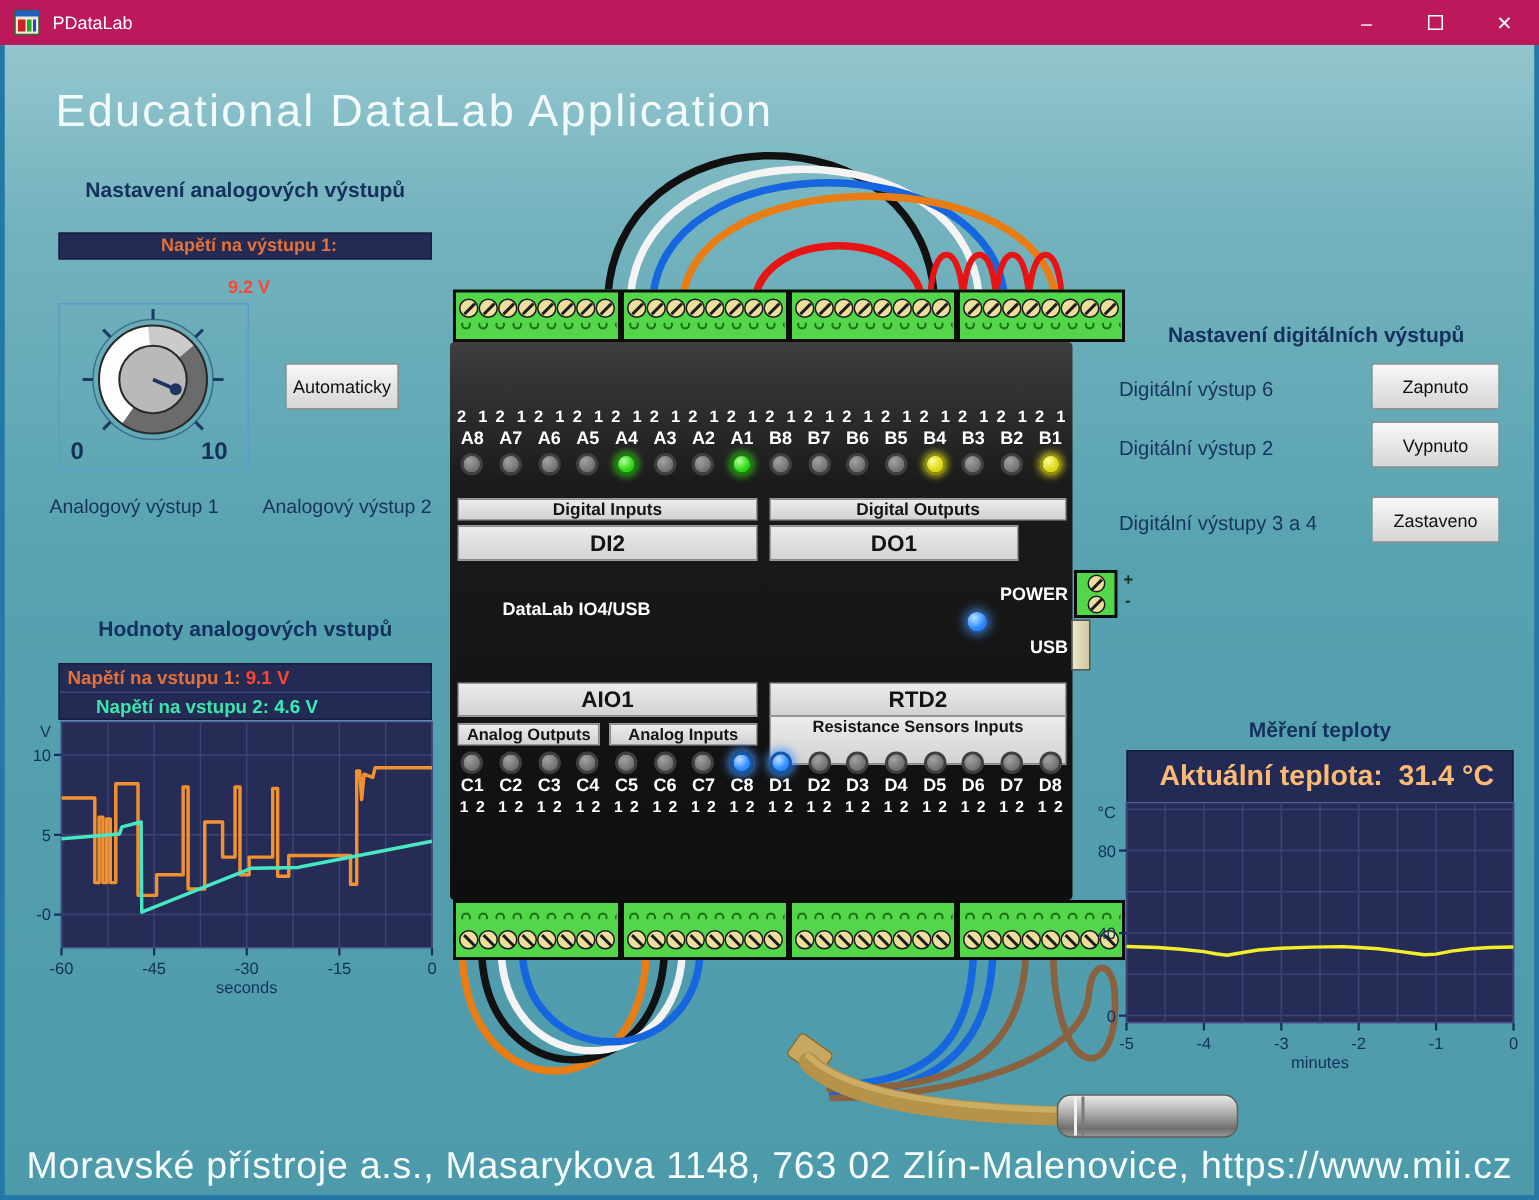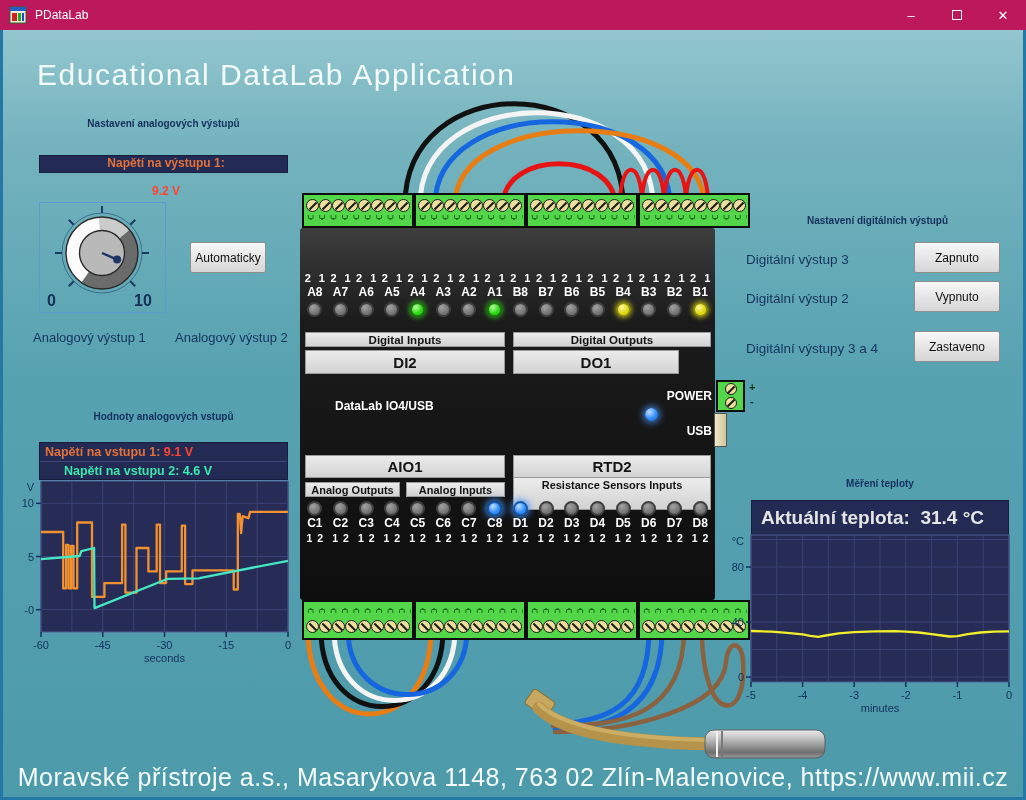--- a/index.html
+++ b/index.html
@@ -9,21 +9,21 @@
   .titlebar .appicon { width:18px; height:18px; margin-left:9px; }
   .titlebar .wtitle { color:#ffffff; font-size:12px; margin-left:8px; }
   .winbtns { position:absolute; right:0; top:0; height:30px; display:flex; }
   .winbtn { width:46px; height:30px; color:#ffffff; font-size:13px; display:flex; align-items:center; justify-content:center; cursor:default; }
   .maxbox { width:10px; height:10px; border:1px solid #ffffff; }
   .content { position:absolute; left:0; top:30px; width:1026px; height:770px;
              background:linear-gradient(180deg,#93c6ce 0%,#74b3be 15%,#57a2b1 45%,#4d9aab 100%);
              border-left:3px solid #2478a6; border-right:3px solid #2478a6; border-bottom:3px solid #2478a6; }
   .abs { position:absolute; }
   .app-title { left:34px; top:28px; color:#f2fafb; font-size:30px; letter-spacing:1.5px; font-weight:400; }
-  .sec-h { color:#14305c; font-size:10px; font-weight:bold; text-align:center; }
+  .sec-h { color:#14305c; font-size:14px; font-weight:bold; text-align:center; }
   .readouts { background:#232b54; border:1px solid #161d3d; }
   .readout-row { padding-left:5px; white-space:pre; font-weight:bold; display:flex; align-items:center; }
   .readout-row + .readout-row { border-top:1px solid #3a4778; }
   .btn { background:linear-gradient(#f8f8f8,#e8e8e8 45%,#d6d6d6); border:1px solid #8f8f8f; border-radius:2px;
          color:#101010; font-size:12px; font-family:"Liberation Sans",sans-serif; text-align:center; }
   .out-label { color:#16345e; font-size:13px; }
   .knob-panel { border:1px solid #5b9bd0; }
   svg text { font-family:"Liberation Sans", sans-serif; }
   
   .device { left:297px; top:163px; width:415px; height:447px; }
@@ -39,22 +39,22 @@
              background-image:radial-gradient(circle 3.2px at 5.7px 1.5px, #53d649 0 2px, #156b12 2px 3px, rgba(0,0,0,0) 3.2px);
              background-size:11.4px 9px; background-repeat:repeat-x; }
   .chan-row { position:absolute; left:2px; width:411px; display:flex; }
   .chan { flex:1; display:flex; flex-direction:column; align-items:center; }
   .pins { color:#ffffff; font-size:11px; font-weight:bold; word-spacing:5px; line-height:14px; }
   .cname { color:#ffffff; font-size:12px; font-weight:bold; line-height:15px; }
   .led { width:15px; height:15px; border-radius:50%; border:2px solid #454545; margin-top:2px; }
   .strip { position:absolute; background:linear-gradient(#ececec,#d2d2d2); border:1px solid #9a9a9a; color:#141414;
            font-weight:bold; text-align:center; }
   .wlab { position:absolute; color:#ffffff; font-weight:bold; font-size:12px; }
-  .temp-readout { background:#232b54; border:1px solid #161d3d; color:#e5e5e5; font-size:19px; font-weight:bold;
-                  display:flex; align-items:center; padding-left:9px; white-space:pre; }
+  .temp-readout { background:#232b54; border:1px solid #161d3d; color:#fdba74; font-size:19px; font-weight:bold;
+                  display:flex; align-items:center; padding-left:9px; white-space:pre;justify-content:center; }
   .dig-label { color:#16345e; font-size:13.5px; }
   .footer { left:0; top:733px; width:1020px; text-align:center; color:#f5fdfd; font-size:25px; letter-spacing:0.5px; }
   .pm { position:absolute; color:#113311; font-size:11px; font-weight:bold; }
   .usb-port { position:absolute; background:linear-gradient(90deg,#efe9c8,#cfc69e); border:1px solid #555; }
   .pwr-led { position:absolute; width:13px; height:13px; border-radius:50%;
              background:radial-gradient(circle at 35% 30%, #bfe0ff, #2f8dff 55%, #1668d8);
              box-shadow:0 0 7px 2px rgba(70,150,255,.8); }
 </style>
 </head>
 <body>
@@ -486,21 +486,21 @@
         <span class="screw fs" style="width:12px;height:12px;"></span>
         <span class="screw fs" style="width:12px;height:12px;"></span>
       </div>
       <div class="pm" style="left:449px;top:188px;">+</div>
       <div class="pm" style="left:450px;top:202px;">-</div>
       <div class="usb-port" style="left:414px;top:220px;width:13px;height:34px;"></div>
     </div>
 
     <div class="abs sec-h" style="left:743px;top:185px;width:263px;">Nastavení digitálních výstupů</div>
 
-    <div class="abs dig-label" style="left:743px;top:222px;">Digitální výstup 3</div>
+    <div class="abs dig-label" style="left:743px;top:222px;">Digitální výstup 6</div>
     <button class="abs btn" style="left:911px;top:212px;width:86px;height:31px;">Zapnuto</button>
 
     <div class="abs dig-label" style="left:743px;top:261px;">Digitální výstup 2</div>
     <button class="abs btn" style="left:911px;top:251px;width:86px;height:31px;">Vypnuto</button>
 
     <div class="abs dig-label" style="left:743px;top:311px;">Digitální výstupy 3 a 4</div>
     <button class="abs btn" style="left:911px;top:301px;width:86px;height:31px;">Zastaveno</button>
 
     <div class="abs sec-h" style="left:748px;top:448px;width:258px;">Měření teploty</div>
 

